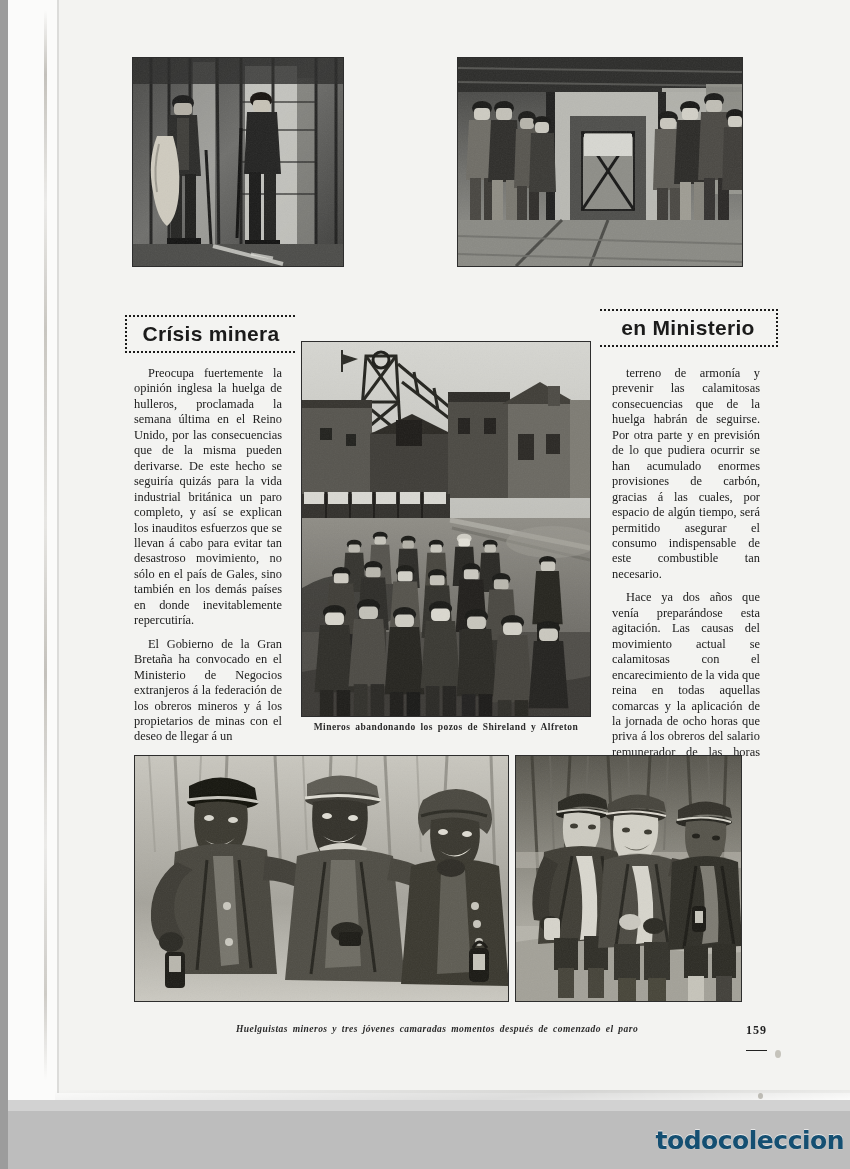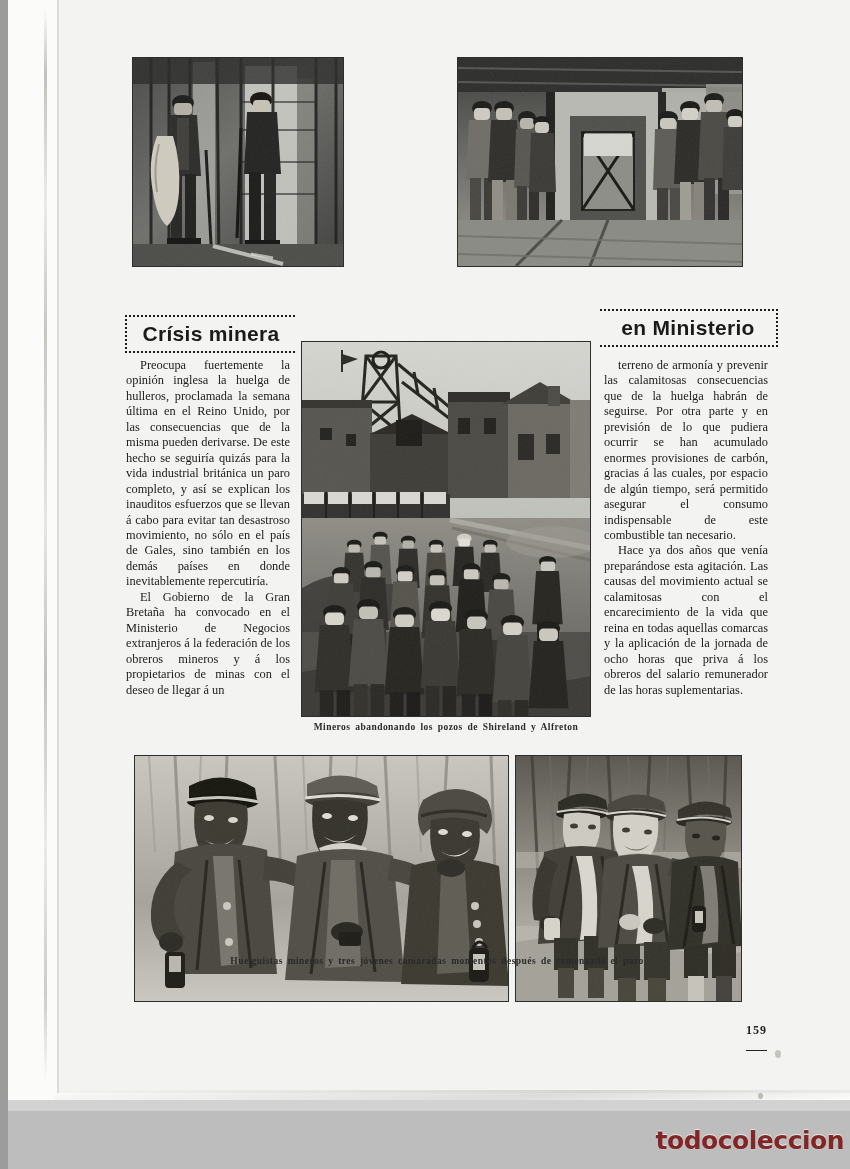--- a/index.html
+++ b/index.html
@@ -137,21 +137,21 @@
     font-family: "Liberation Serif", serif;
     font-size: 12.4px;
     line-height: 15.45px;
     color: #202020;
     text-align: justify;
     text-align-last: left;
     -webkit-hyphens: none;
     hyphens: none;
   }
   .col p {
-    margin: 0;
+    margin: 8px;
     text-indent: 14px;
   }
 
   
   .folio {
     position: absolute;
     font-family: "Liberation Serif", serif;
     font-weight: bold;
     font-size: 12px;
     color: #222;
@@ -162,21 +162,21 @@
 
   
   .watermark {
     position: absolute;
     right: 6px;
     bottom: 14px;
     font-family: "DejaVu Sans", sans-serif;
     font-weight: bold;
     font-size: 25px;
     letter-spacing: -0.5px;
-    color: #7f1d1d;
+    color: #0c4a6e;
     text-shadow: 0 1px 0 #c4c4c4, 0 -1px 0 #e9e9e9;
     opacity: .95;
   }
 
   
   .speck{ position:absolute; background:#b9b6ae; border-radius:50%; opacity:.8;}
 </style>
 </head>
 <body>
 
@@ -844,21 +844,21 @@
         <rect x="168" y="190" width="24" height="32" fill="#2c2b24"></rect>
         <rect x="196" y="188" width="24" height="34" fill="#2c2b24"></rect>
         <rect x="172" y="220" width="16" height="25" fill="#c6c4ba"></rect>
         <rect x="200" y="220" width="16" height="25" fill="#42403a"></rect>
       </g>
 
       <rect width="225" height="245" filter="url(#grain5)" opacity=".5"></rect>
     </svg>
   </div>
 
-  <div class="caption" style="left:134px; top:956px; width:606px;">Huelguistas mineros y tres jóvenes camaradas momentos después de comenzado el paro</div>
+  <div class="caption" style="left:134px; top:1024px; width:606px;font-style:italic;">Huelguistas mineros y tres jóvenes camaradas momentos después de comenzado el paro</div>
 
   <div class="folio" style="left:746px; top:1023px;">159</div>
 
   <div class="speck" style="left:775px; top:1050px; width:6px; height:8px;"></div>
   <div class="speck" style="left:758px; top:1093px; width:5px; height:6px;"></div>
 
 </div>
 
 <div class="watermark">todocoleccion</div>
 

